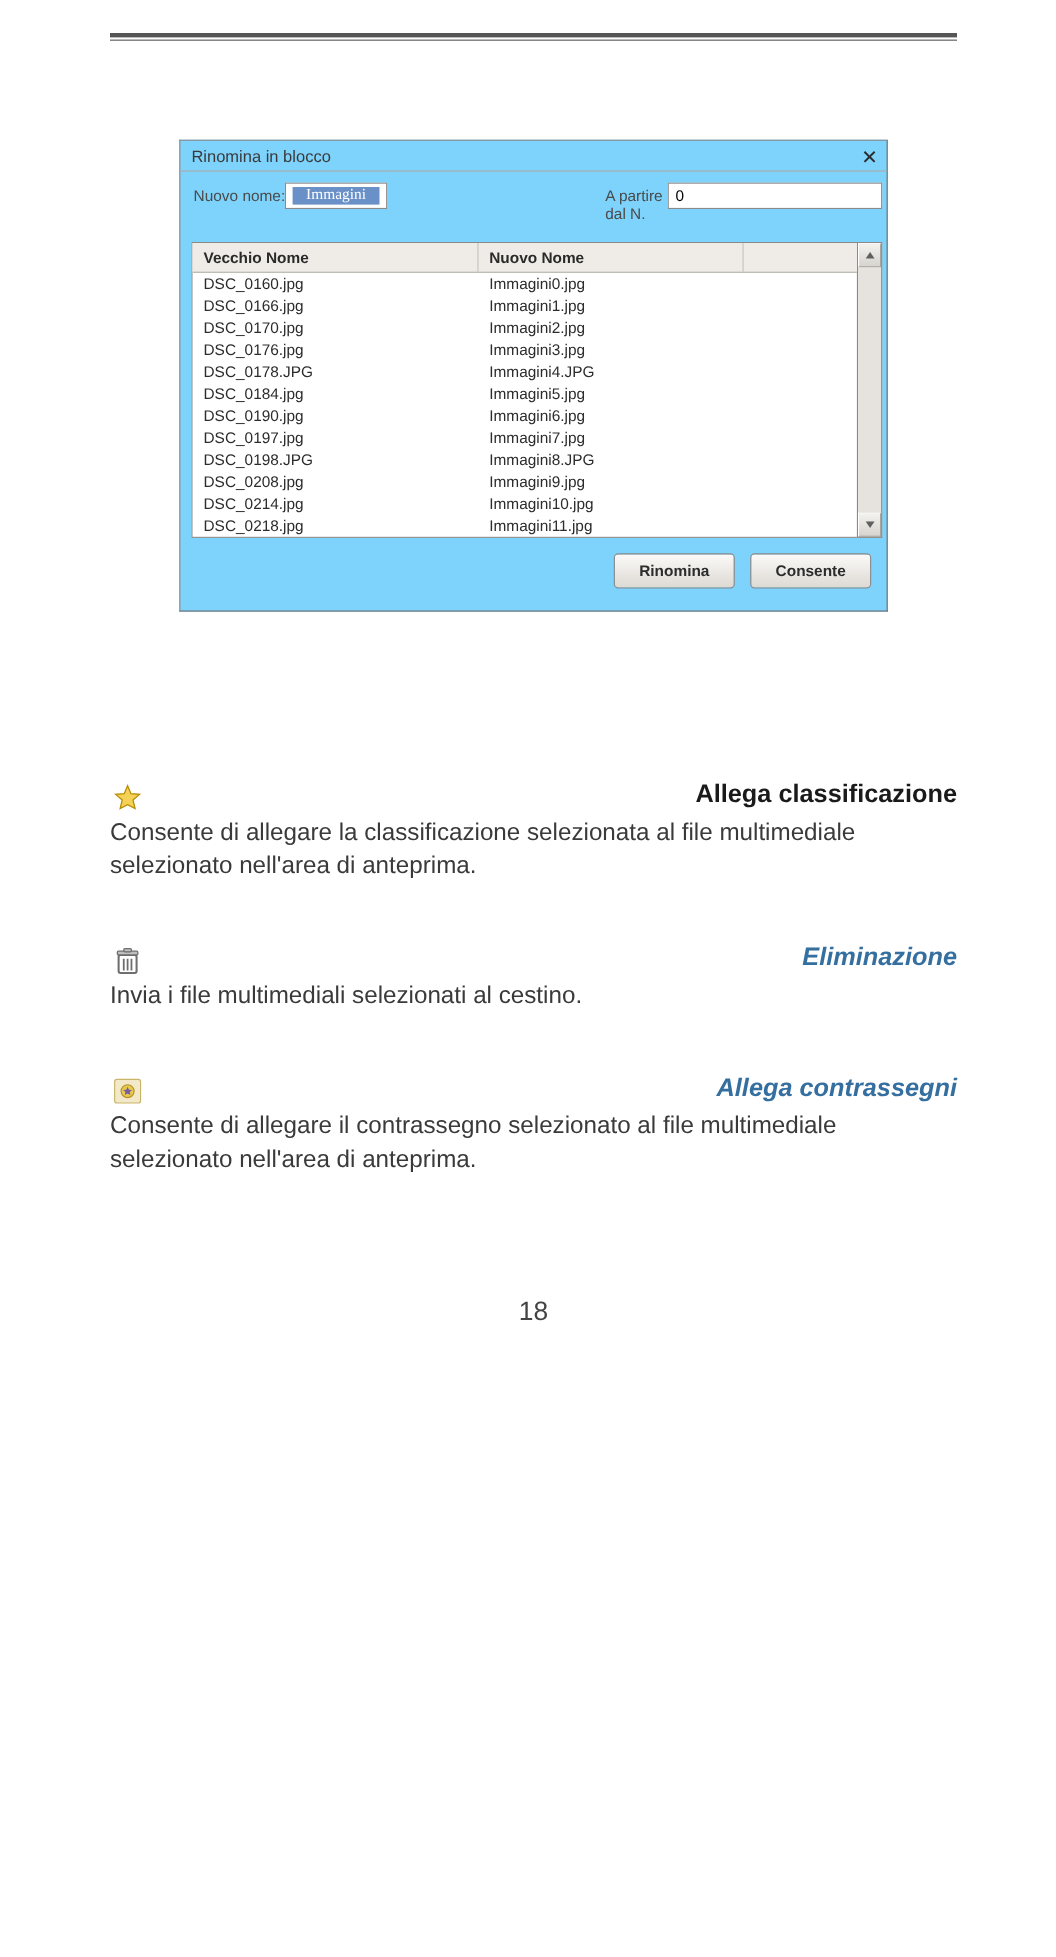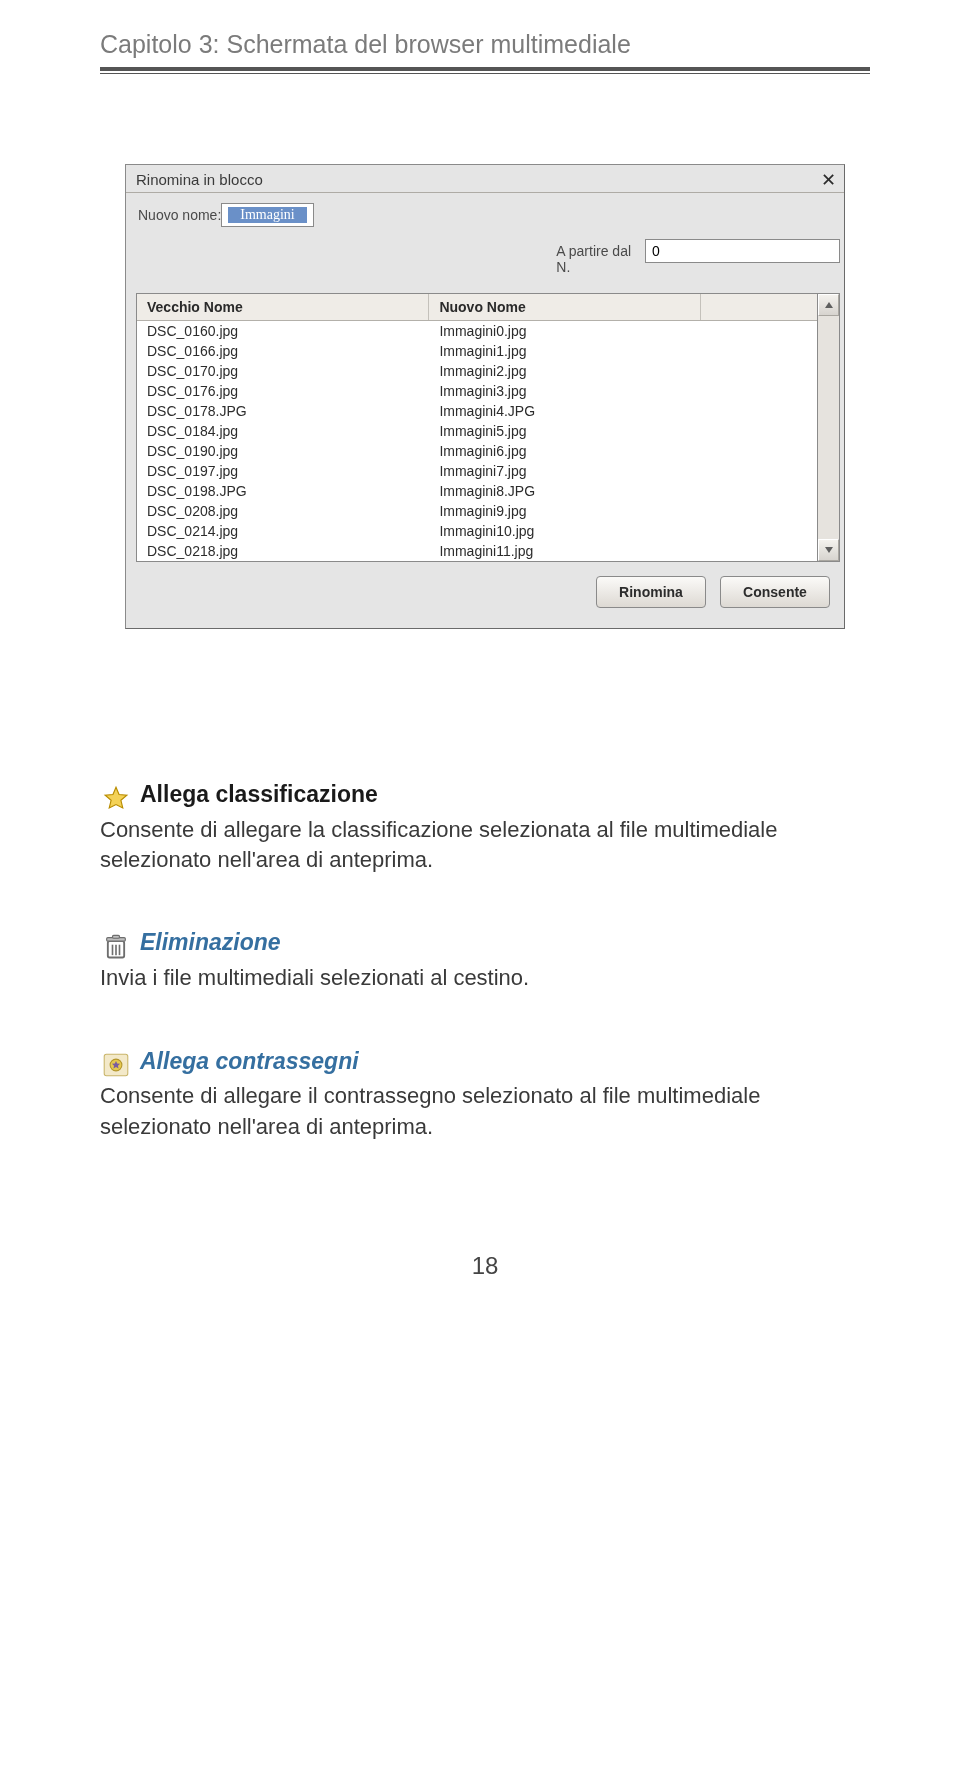--- a/index.html
+++ b/index.html
@@ -19,22 +19,22 @@
     font-size: 25px;
     color: #7b7b7b;
     margin-bottom: 8px;
   }
   .hr-thick { border: none; border-top: 4px solid #555; margin: 0 0 2px 0; }
   .hr-thin  { border: none; border-top: 1px solid #555; margin: 0 0 90px 0; }
 
   
   .dialog {
     margin: 0 auto 150px auto;
-    width: 720px;
-    background: #e5e5e5;
+    width: 644px;
+    background: #7dd3fc;
     border: 1px solid #8a8a8a;
     border-right-color:#6a6a6a;
     border-bottom-color:#6a6a6a;
     font-family: Tahoma, Verdana, sans-serif;
     color: #2c2c2c;
   }
   .dlg-title {
     display: flex;
     justify-content: space-between;
     align-items: center;
@@ -51,21 +51,21 @@
     cursor: default;
   }
   .dlg-body { padding: 10px 4px 10px 10px; }
   .field-row {
     display: flex;
     gap: 10px;
     margin-bottom: 4px;
   }
   .field { display:flex; flex-direction:row; }
   .field.name { flex: 0 0 58%; }
-  .field.num  { flex: 1; margin-top: 36px; }
+  .field.num  { flex: 1; }
   .field label {
     font-size: 14px;
     color:#4a4a4a;
     margin: 4px 0 4px 2px;
   }
   .field input {
     height: 24px;
     border: 1px solid #8a8a8a;
     background: #ffffff;
     font-family: Tahoma, Verdana, sans-serif;
@@ -163,20 +163,21 @@
     margin: 0 0 52px 0;
     font-size:22px;
     color:#404040;
     line-height:1.38;
   }
   .section .title-line{
     display:flex;
     align-items:flex-end;
     gap:8px;
     margin-bottom:4px;
+    justify-content:space-between;
   }
   .section .icon-box{
     width:32px;height:32px;
     display:flex;align-items:center;justify-content:center;
     flex-shrink:0;
     margin-bottom:-4px;
   }
   .section .title{
     font-family: Verdana, sans-serif;
     font-weight:bold;
@@ -198,21 +199,20 @@
     font-size:24px;
     color:#444;
     margin-top:110px;
   }
 </style>
 </head>
 <body>
 
 <div class="page">
 
-  <div class="chapter-header">Capitolo 3: Schermata del browser multimediale</div>
   <hr class="hr-thick">
   <hr class="hr-thin">
 
   <div class="dialog">
     <div class="dlg-title">
       <span>Rinomina in blocco</span>
       <span class="dlg-close">✕</span>
     </div>
     <div class="dlg-body">
       <div class="field-row">

